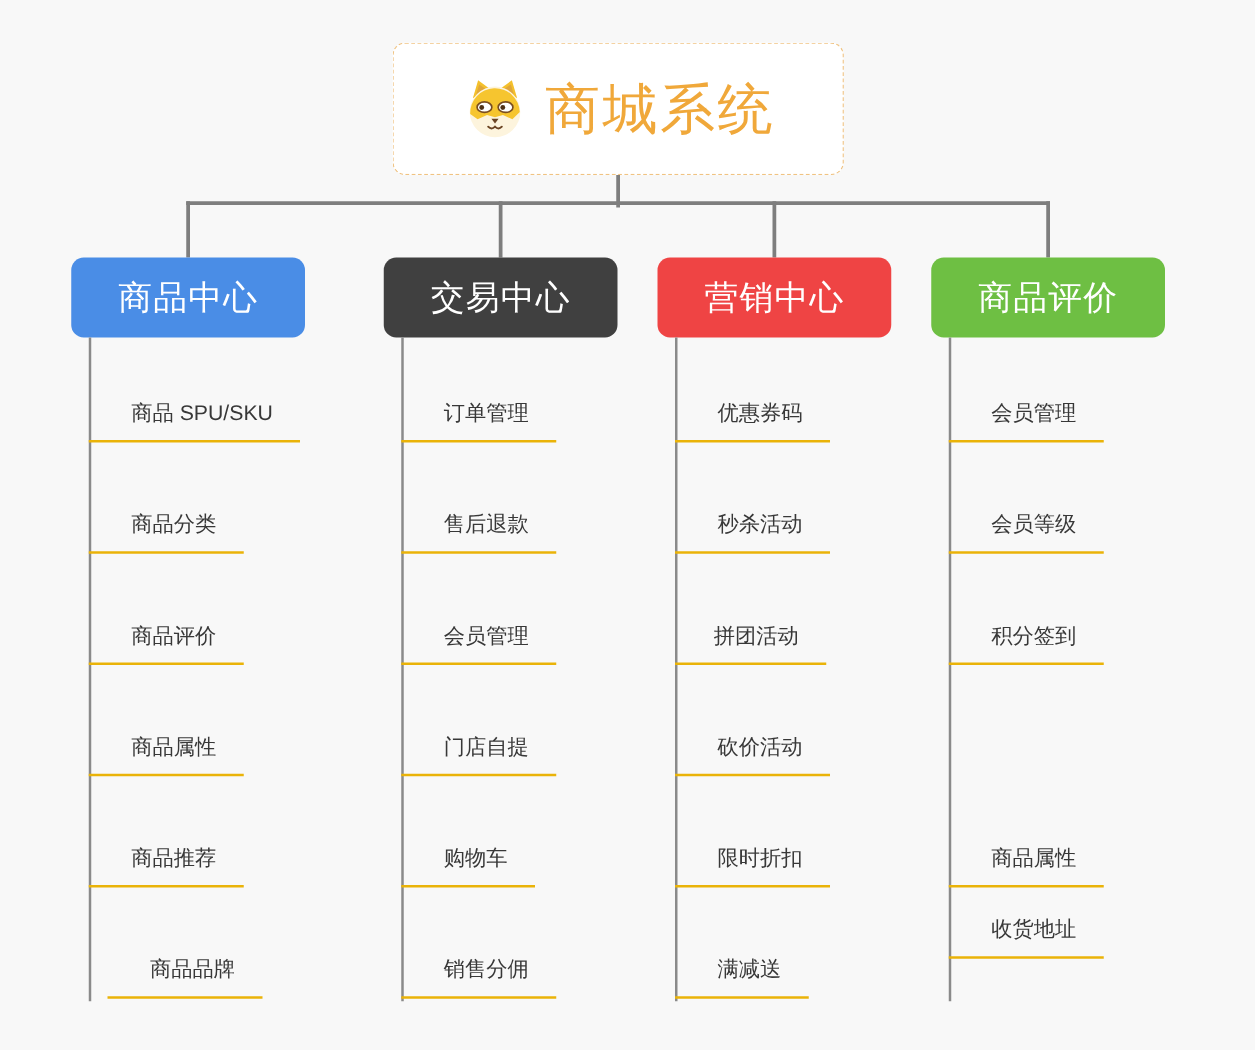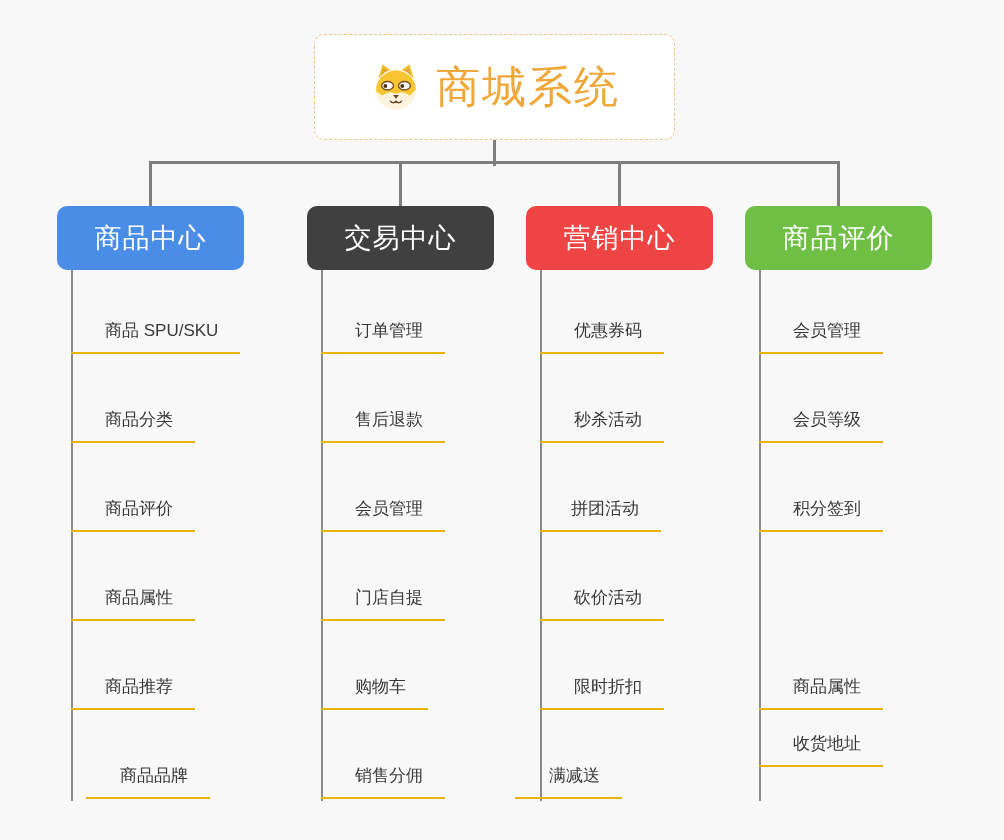--- a/index.html
+++ b/index.html
@@ -105,21 +105,21 @@
     <div class="leaf" style="left: 321px; top: 761px;">销售分佣</div>
     <div class="branch-header" style="left: 526px; width: 187px; background: #ef4444;">
       <span>营销中心</span>
     </div>
     <div class="branch-line" style="left: 540px; top: 270px; height: 531px;"></div>
     <div class="leaf" style="left: 540px; top: 316px;">优惠券码</div>
     <div class="leaf" style="left: 540px; top: 405px;">秒杀活动</div>
     <div class="leaf" style="left: 540px; top: 494px; padding-left: 31px;">拼团活动</div>
     <div class="leaf" style="left: 540px; top: 583px;">砍价活动</div>
     <div class="leaf" style="left: 540px; top: 672px;">限时折扣</div>
-    <div class="leaf" style="left: 515px; top: 761px;">满减送</div>
+    <div class="leaf" style="left: 540px; top: 761px;">满减送</div>
     <div class="branch-header" style="left: 745px; width: 187px; background: rgb(110, 191, 67);">
       <span>商品评价</span>
     </div>
     <div class="branch-line" style="left: 759px; top: 270px; height: 531px;"></div>
     <div class="leaf" style="left: 759px; top: 316px;">会员管理</div>
     <div class="leaf" style="left: 759px; top: 405px; text-align: center;">会员等级</div>
     <div class="leaf" style="left: 759px; top: 494px;">积分签到</div>
     <div class="leaf" style="left: 759px; top: 672px;">商品属性</div>
     <div class="leaf" style="left: 759px; top: 729px;">收货地址</div>
   </div>

